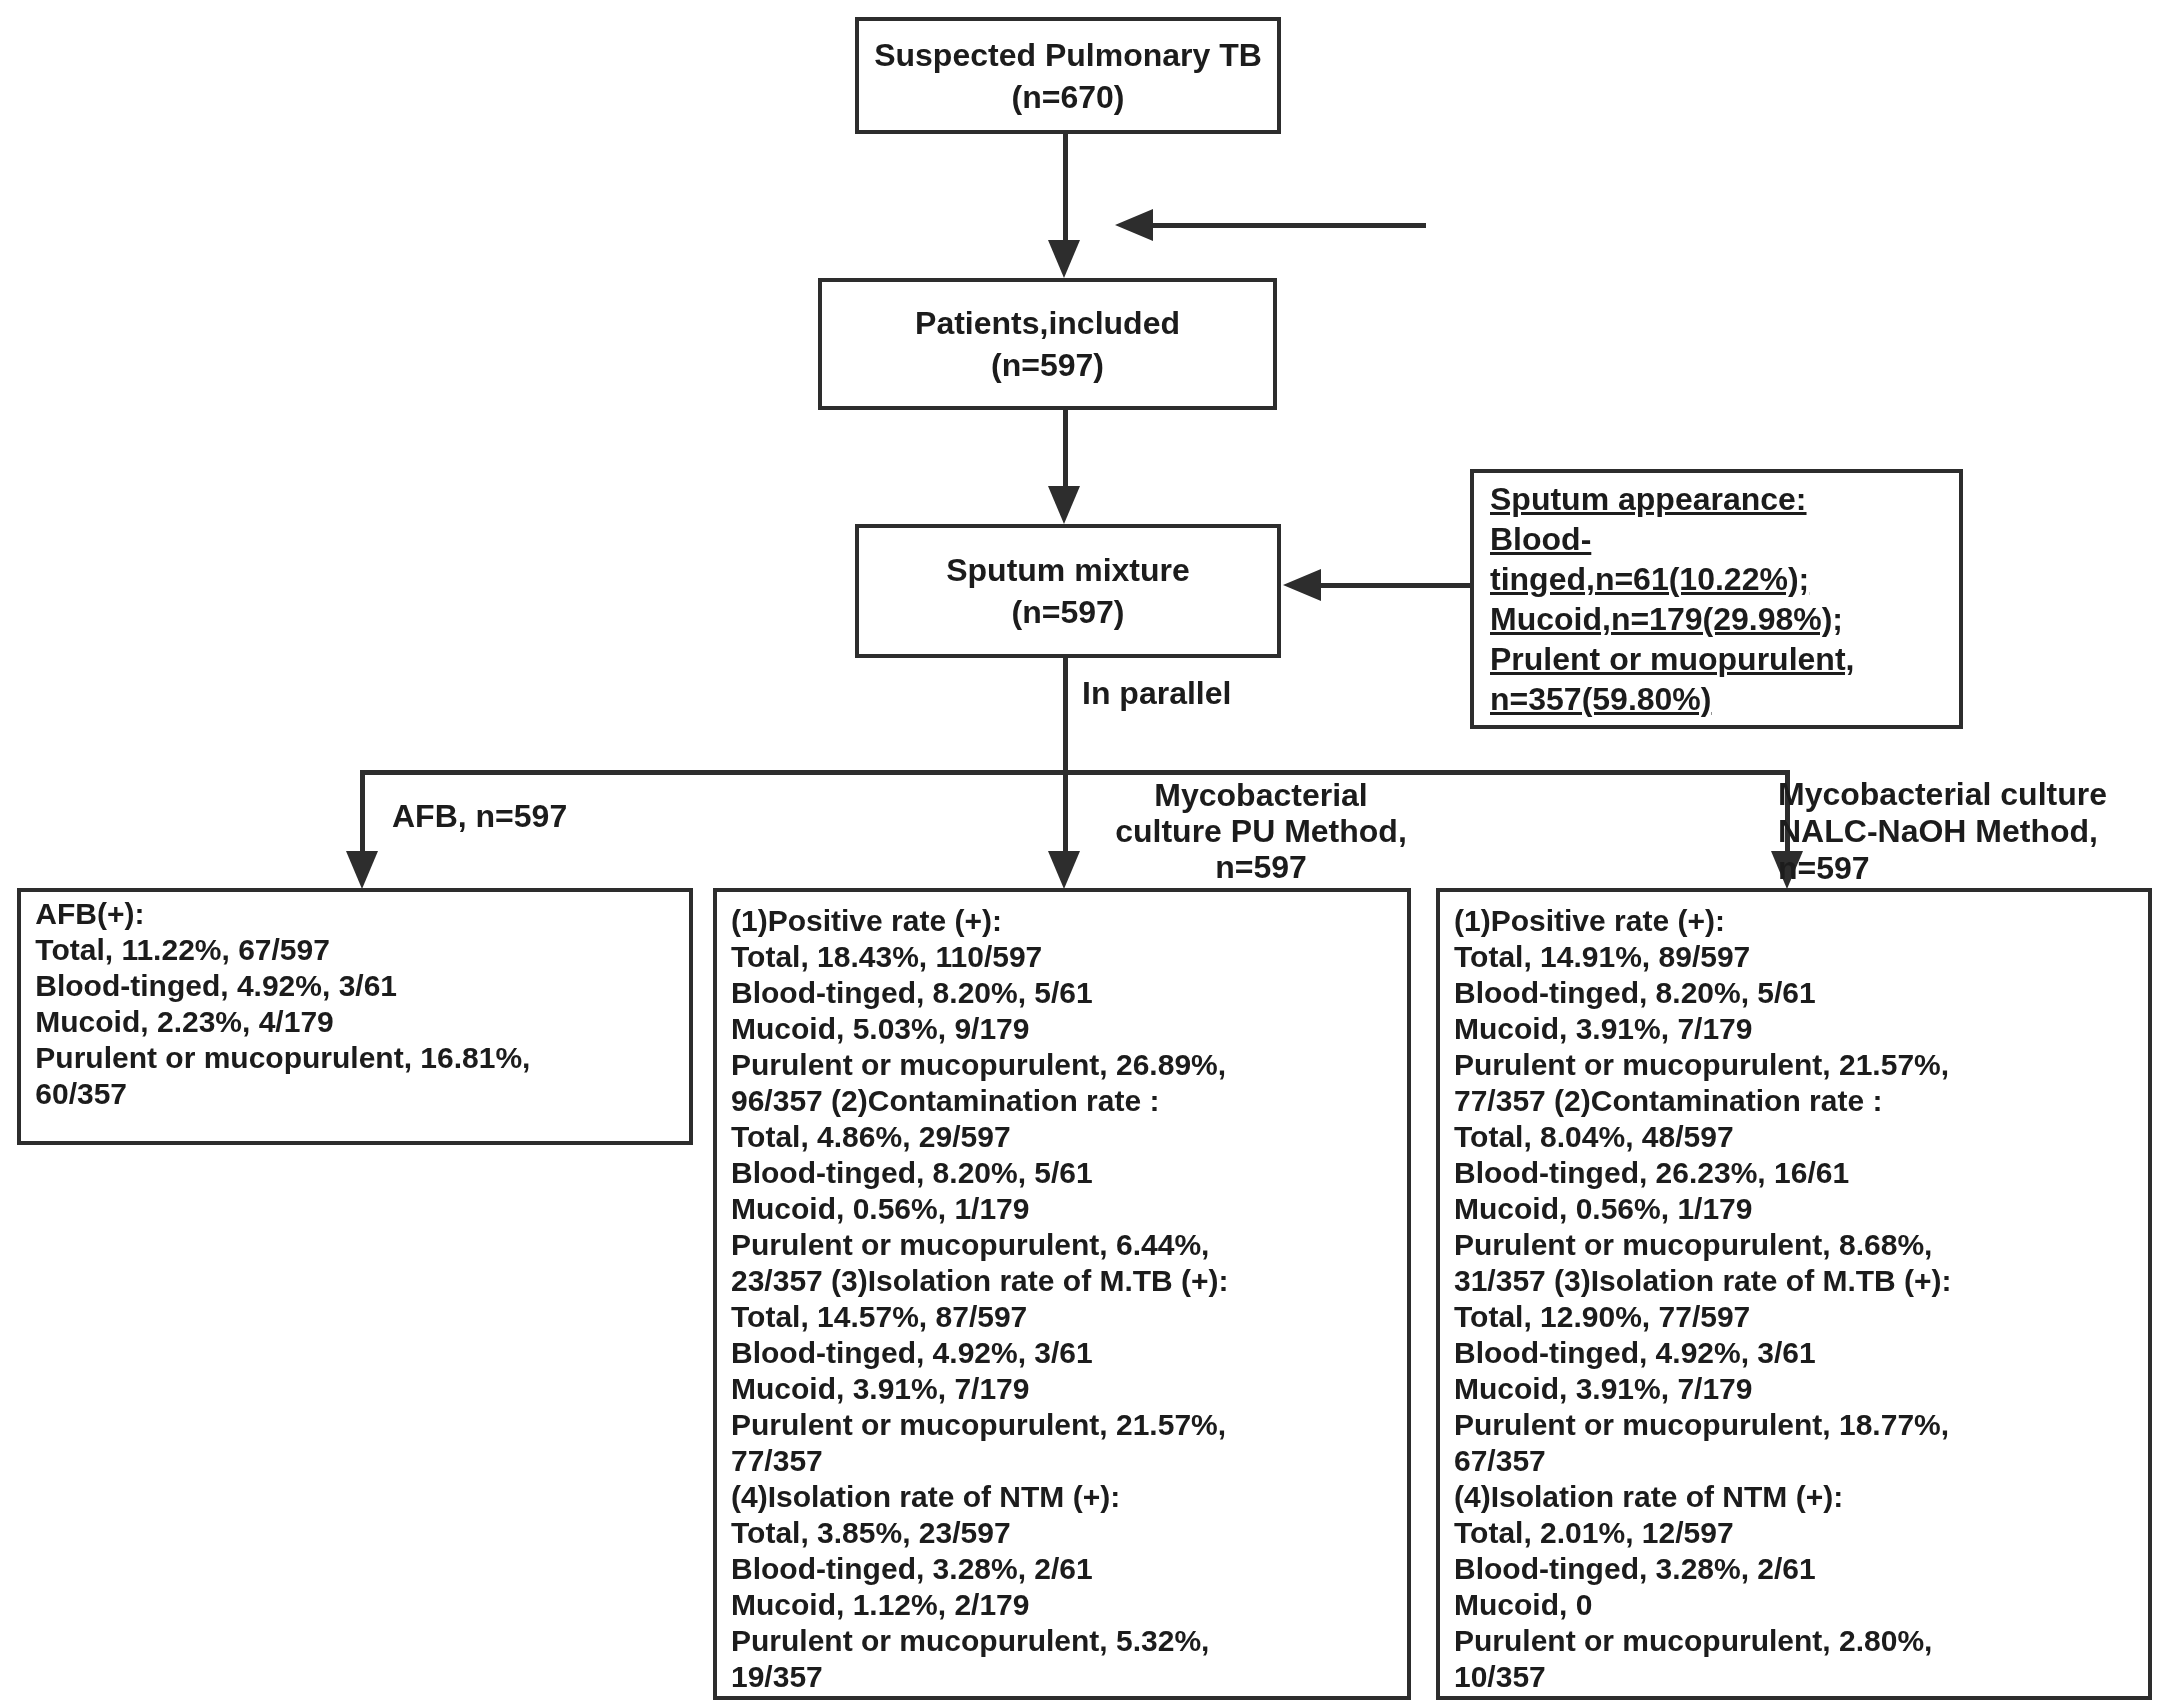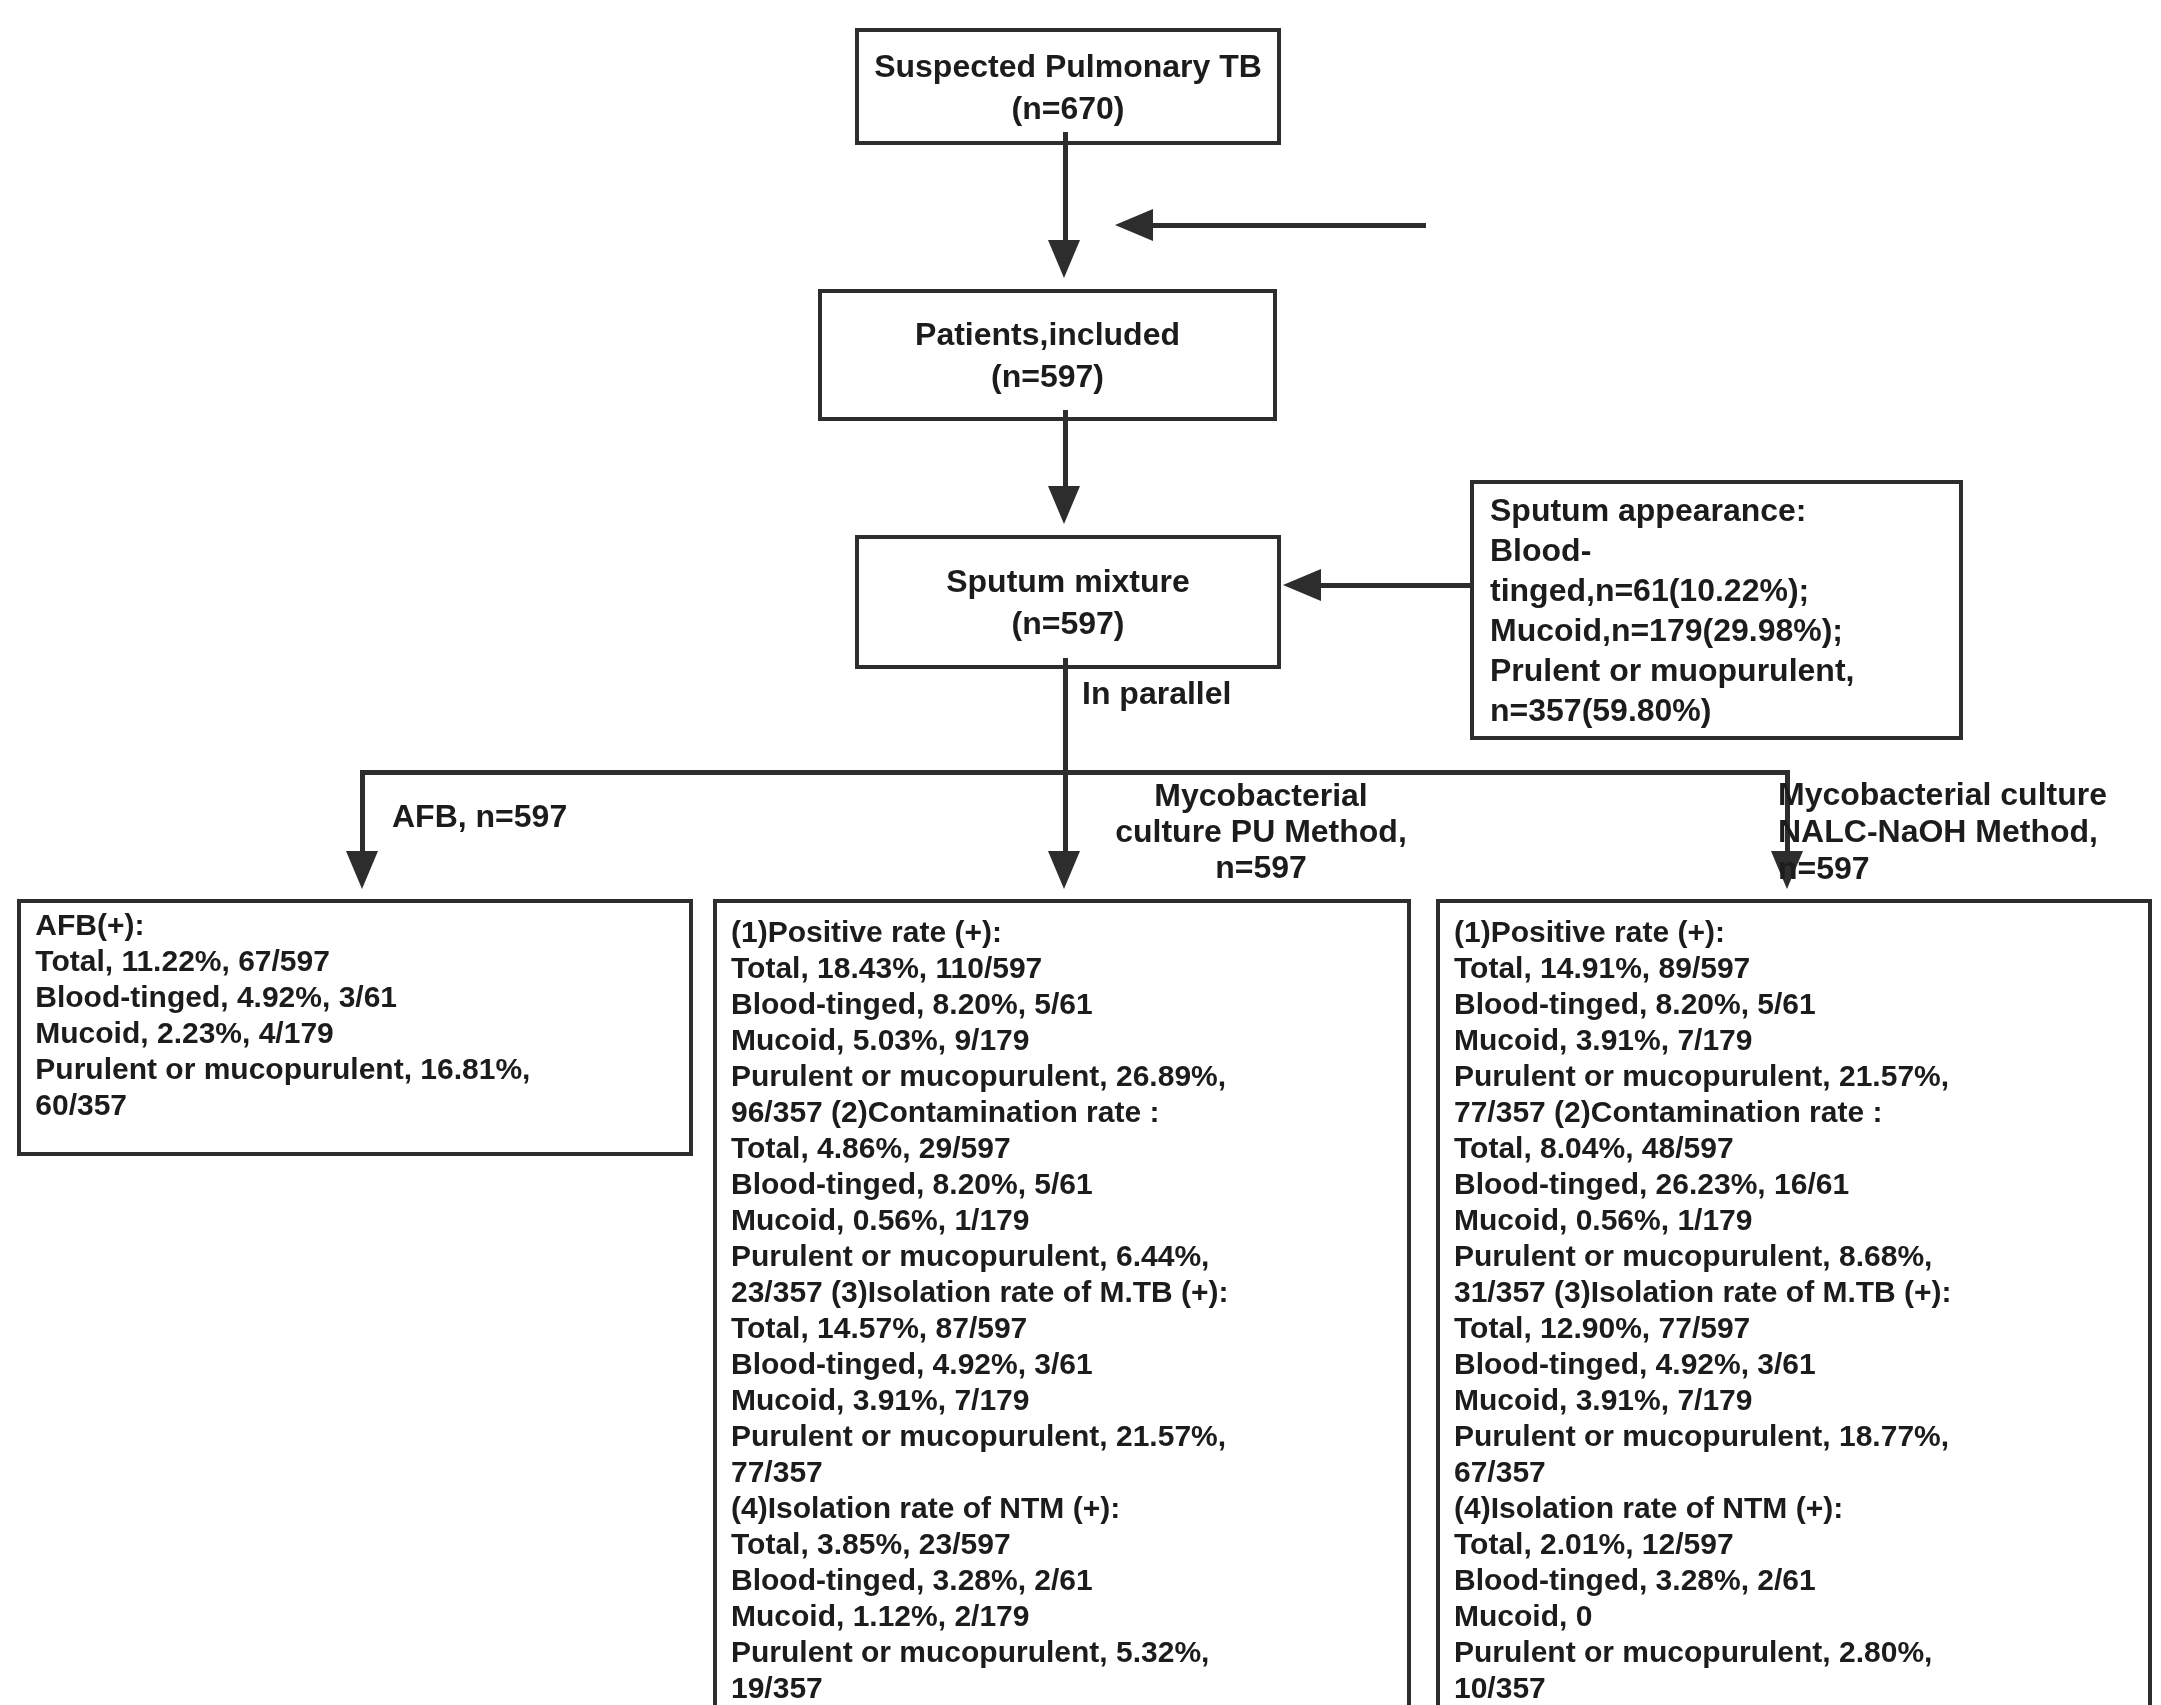--- a/index.html
+++ b/index.html
@@ -10,21 +10,20 @@
     font-family:"Liberation Sans", sans-serif;
     font-weight:bold;
     color:#1c1c1c;
     overflow:hidden;
   }
   .box {
     position:absolute;
     border:4px solid #2d2d2d;
     background:#ffffff;
     box-sizing:border-box;
-    margin-top:11px;
   }
   .txt { white-space:pre-line; }
   .box.centered {
     display:flex; align-items:center; justify-content:center;
     text-align:center;
     font-size:32px; line-height:42px;
   }
   .box.detail { font-size:32px; line-height:41px; }
   .box.result { font-size:30px; line-height:36px; }
   .vline, .hline { position:absolute; background:#2d2d2d; }
@@ -60,21 +59,21 @@
   <div class="arr-left" style="left:1115px; top:209px;"></div>
 
   <div class="box centered" style="left:818px; top:278px; width:459px; height:132px;">
     <div class="txt">Patients,included
 (n=597)</div>
   </div>
 
   <div class="vline" style="left:1063px; top:410px; width:4.7px; height:80px;"></div>
   <div class="arr-down" style="left:1048px; top:486px;"></div>
 
-  <div class="box detail" style="left:1470px; top:469px; width:493px; height:260px; padding:6.3px 16px 0 16px; line-height:40px;">
+  <div class="box detail" style="left:1470px; top:469px; width:493px; height:260px; padding:6.3px 16px 0 16px; line-height:40px;text-decoration:underline;">
     <div class="txt">Sputum appearance:
 Blood-
 tinged,n=61(10.22%);
 Mucoid,n=179(29.98%);
 Prulent or muopurulent,
 n=357(59.80%)</div>
   </div>
 
   <div class="box centered" style="left:855px; top:524px; width:426px; height:134px;">
     <div class="txt">Sputum mixture

